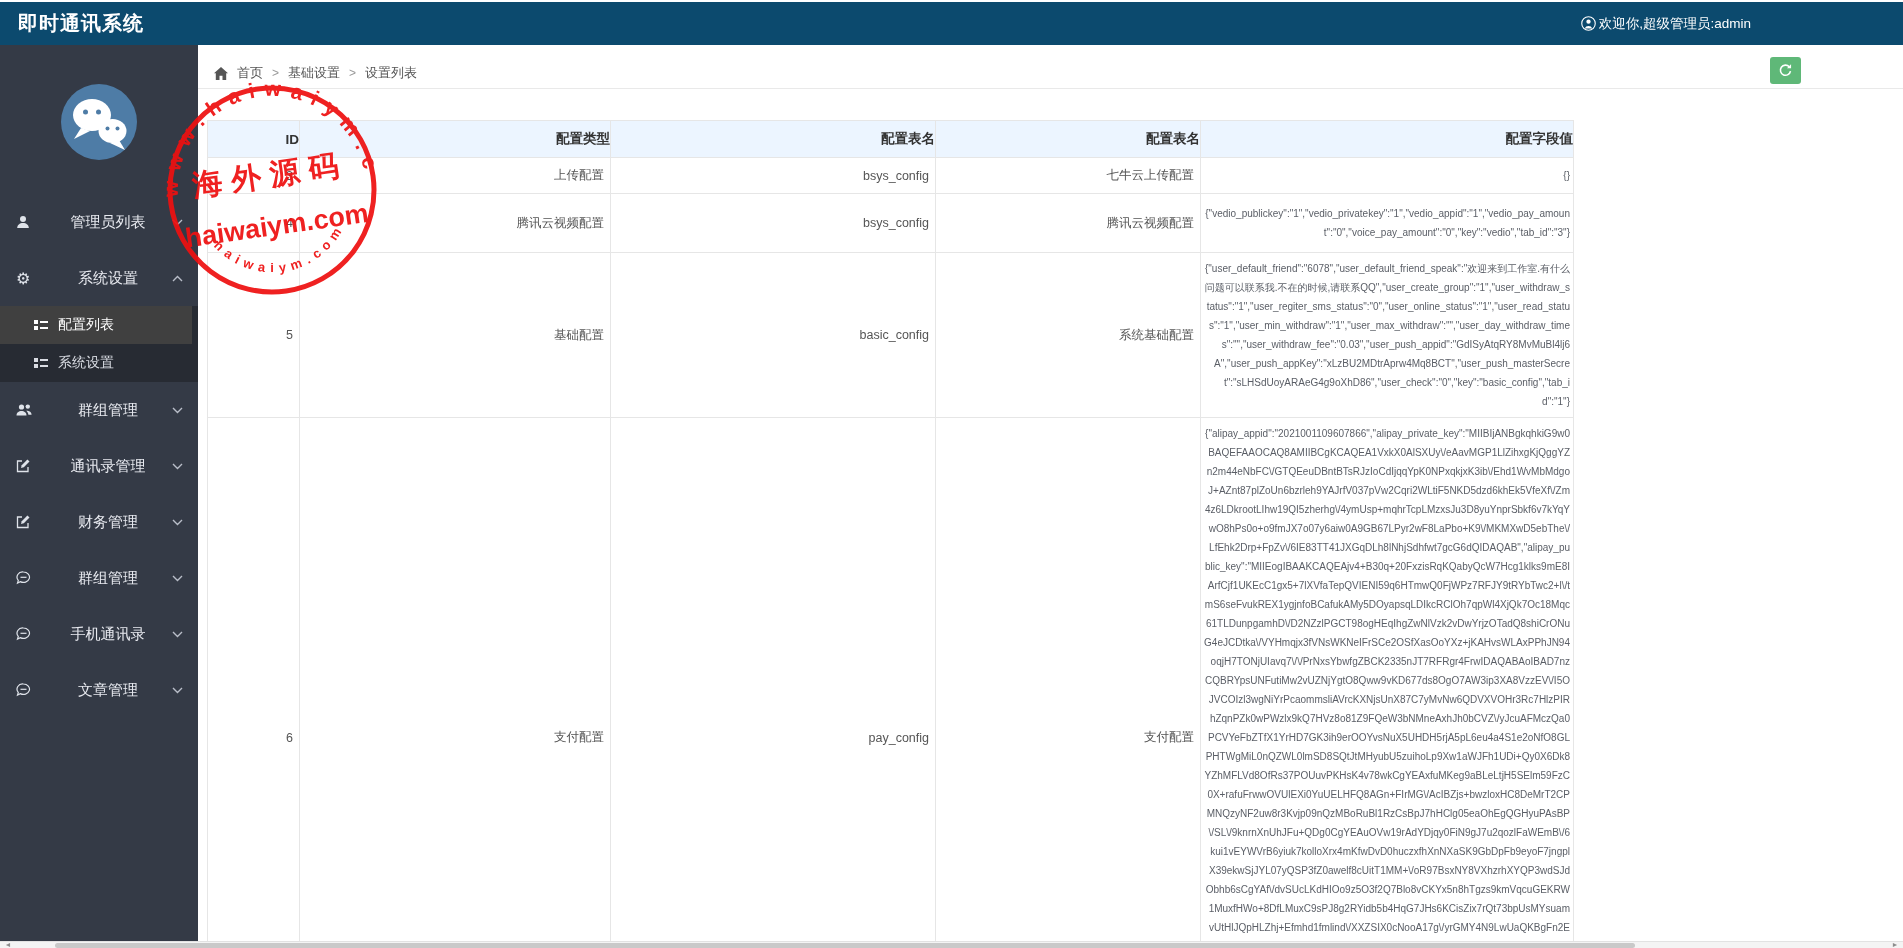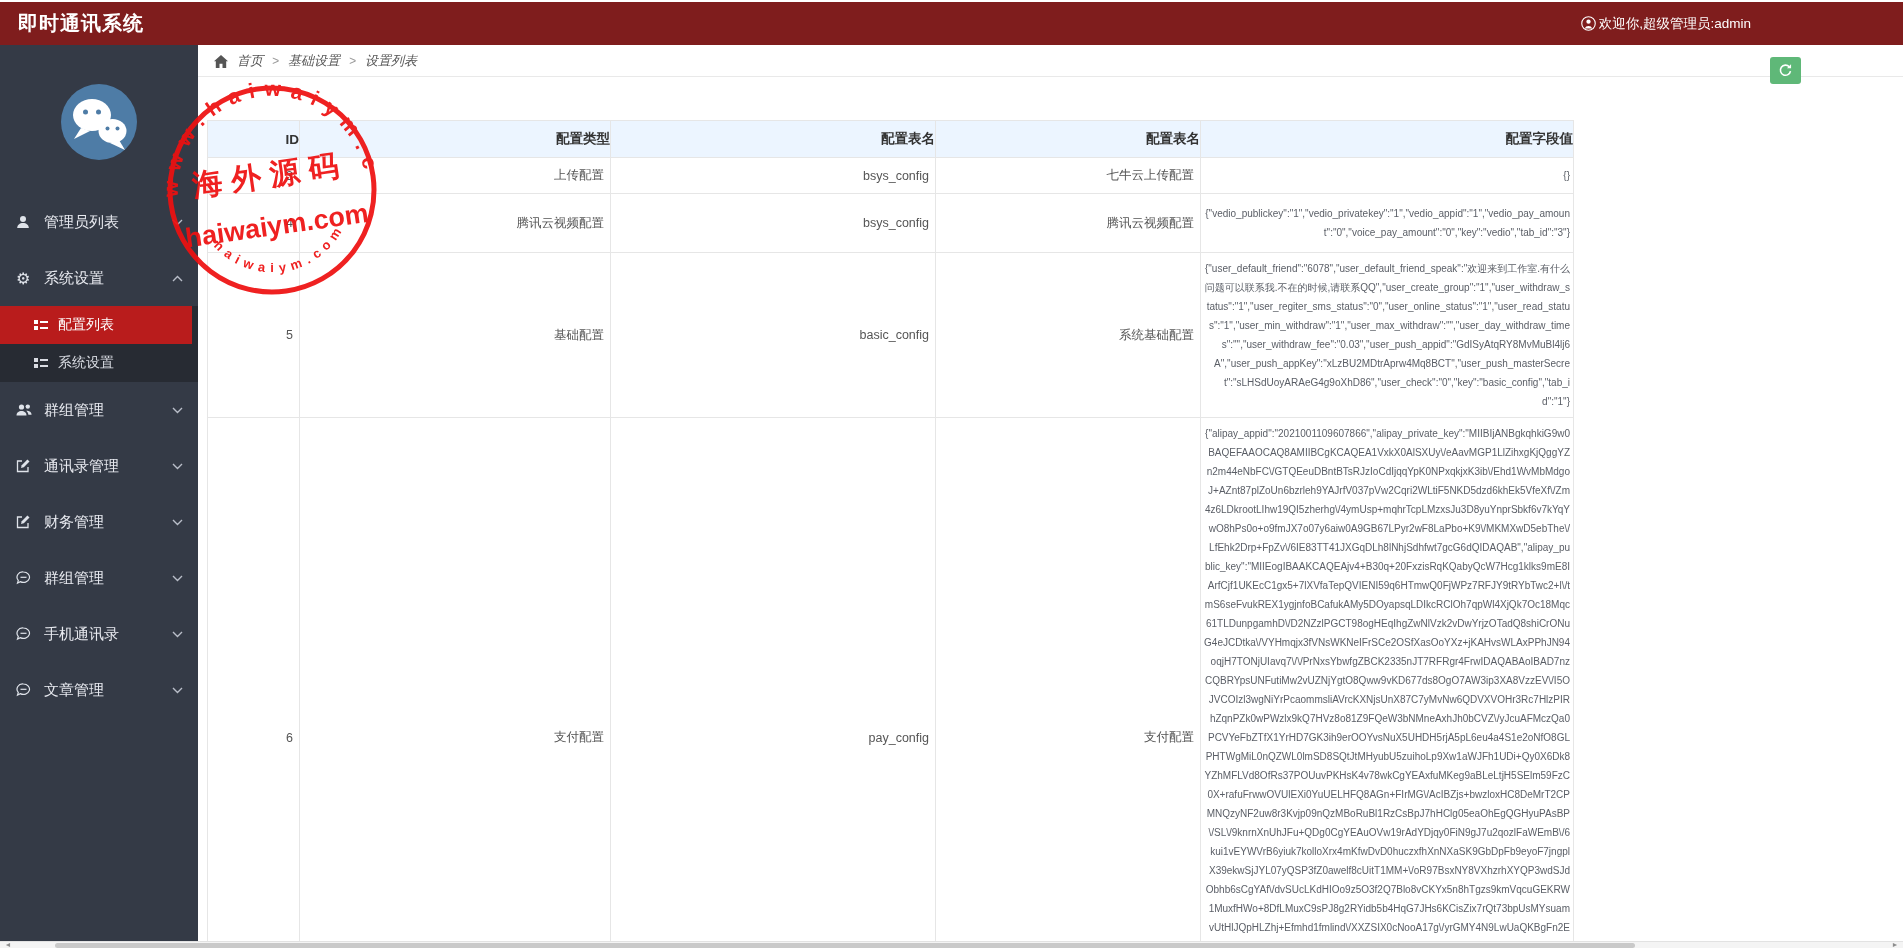--- a/index.html
+++ b/index.html
@@ -1,44 +1,44 @@
 <!DOCTYPE html>
 <html><head>
 <meta charset="utf-8">
 <style>
   * { margin:0; padding:0; box-sizing:border-box; }
   html,body { width:1903px; height:948px; overflow:hidden; background:#fff;
     font-family:"Liberation Sans","DejaVu Sans",sans-serif; }
   .stage { position:relative; width:1903px; height:948px; overflow:hidden; }
 
   
-  .topbar { position:absolute; left:0; top:2px; width:100%; height:60px; background:#7f1d1d; }
+  .topbar { position:absolute; left:0; top:2px; width:100%; height:60px; background:#0c4a6e; }
   .app-title { position:absolute; left:18px; top:0; line-height:43px; color:#fff;
     font-size:20px; font-weight:600; letter-spacing:1px; }
   .welcome { position:absolute; right:152px; top:0; height:43px; display:flex;
     align-items:center; color:#fff; font-size:13.5px; gap:3px; }
 
   
   .sidebar { position:absolute; left:0; top:45px; width:198px; height:896px; background:#343a46; }
   .logo-wrap { position:absolute; left:60px; top:38px; width:78px; height:78px; }
   .menu { position:absolute; top:149px; left:0; width:198px; }
-  .menu-item { height:56px; display:flex; align-items:center; padding:0 14px 0 16px; cursor:pointer; }
+  .menu-item { height:56px; display:flex; align-items:center; padding:0 14px 0 16px; cursor:pointer;text-align:center; }
   .mi-icon { width:24px; display:flex; align-items:center; color:#dfe3ea; font-size:15px; }
   .mi-label { flex:1; font-size:15px; color:#e8eaf0; margin-left:4px; }
   .mi-chevron { width:12px; display:flex; }
   .submenu { background:#272b33; }
   .sub-item { height:38px; display:flex; align-items:center; padding-left:34px;
     font-size:14px; color:#d9dce3; cursor:pointer; }
   .sub-item .mi-icon { width:24px; }
-  .sub-item.active { background:#b91c1c; width:192px; color:#fff; }
+  .sub-item.active { background:#404040; width:192px; color:#fff; }
 
   
   .main { position:absolute; left:198px; top:45px; width:1705px; height:896px; background:#fff; }
-  .crumb-bar { position:absolute; left:0; top:0; width:100%; height:32px;
-    border-bottom:1px solid #e9e9e9; background:#fff;font-style:italic; }
+  .crumb-bar { position:absolute; left:0; top:12px; width:100%; height:32px;
+    border-bottom:1px solid #e9e9e9; background:#fff; }
   .crumb { position:absolute; left:16px; top:0; height:32px; display:flex; align-items:center;
     gap:9px; font-size:13px; color:#555; }
   .crumb .sep { color:#999; font-size:12px; }
   .refresh-btn { position:absolute; left:1572px; top:12px; width:31px; height:27px;
     background:#5fb878; border:none; border-radius:3px; display:flex; align-items:center;
     justify-content:center; cursor:pointer; }
 
   
   .table-wrap { position:absolute; left:9px; top:75px; width:1366px; }
   table { border-collapse:collapse; table-layout:fixed; width:1366px; background:#fff; }

